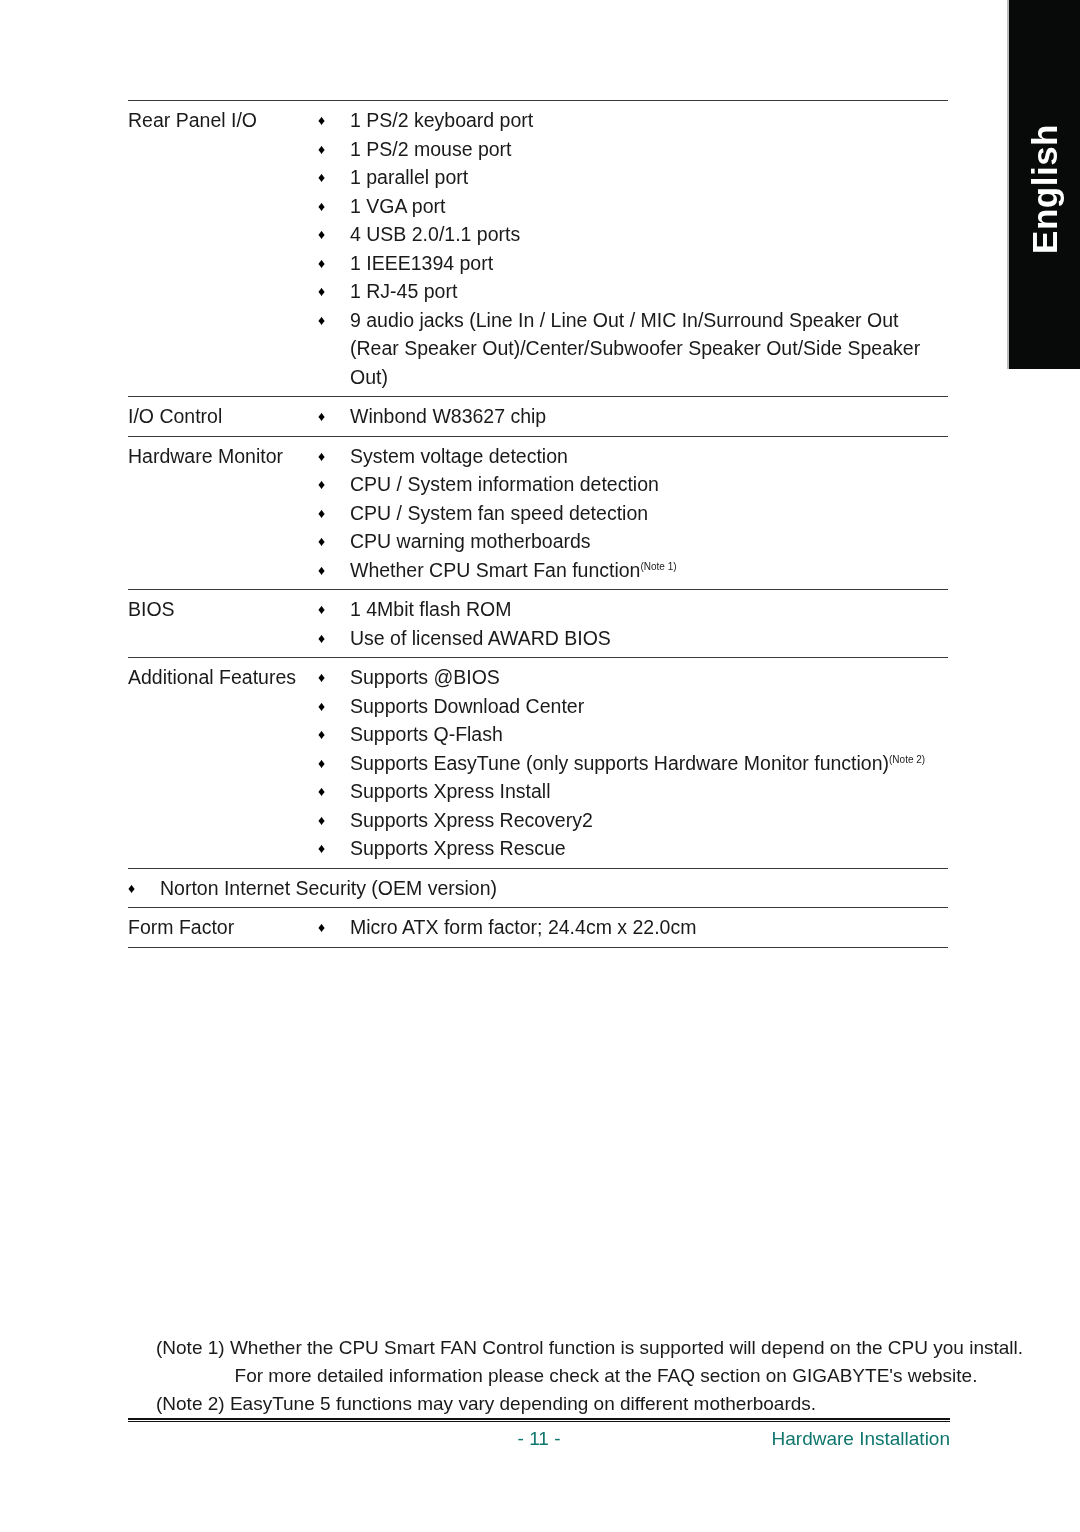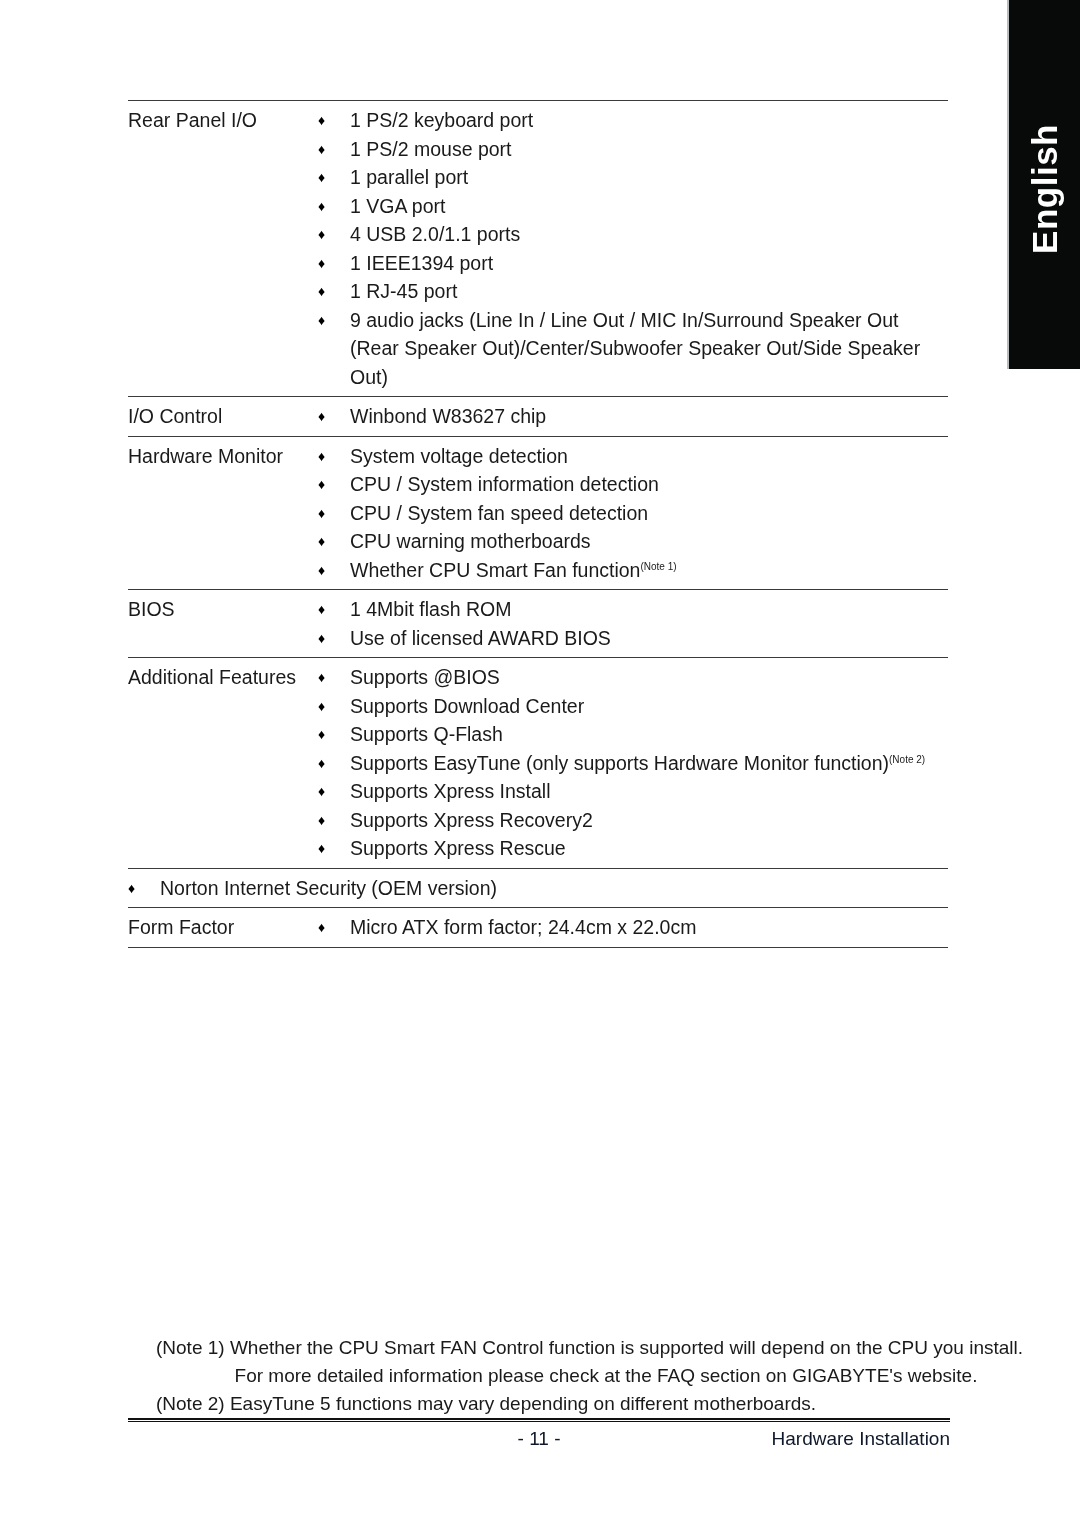--- a/index.html
+++ b/index.html
@@ -129,21 +129,21 @@
   }
   .footer {
     position: absolute;
     left: 128px;
     top: 1425px;
     width: 822px;
     display: flex;
     align-items: baseline;
     font-size: 19px;
     line-height: 28px;
-    color: #0f172a;
+    color: #0f766e;
   }
   .footer-page {
     position: absolute;
     left: 0;
     width: 822px;
     text-align: center;
   }
   .footer-section {
     margin-left: auto;
     white-space: nowrap;

